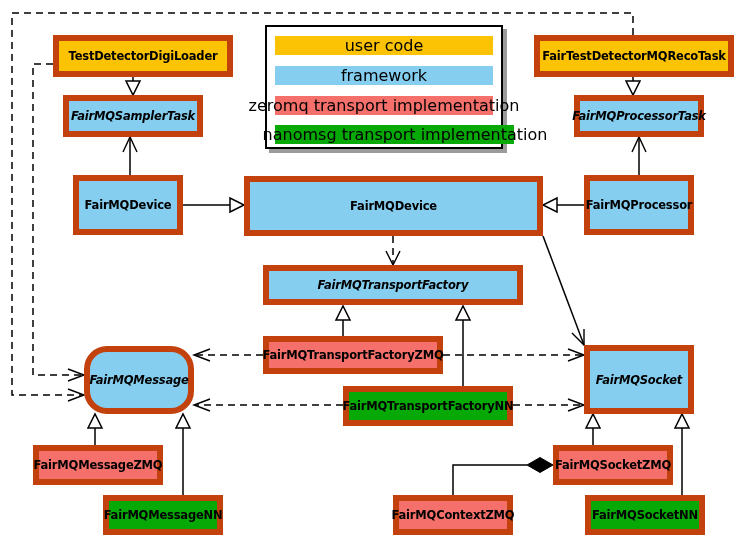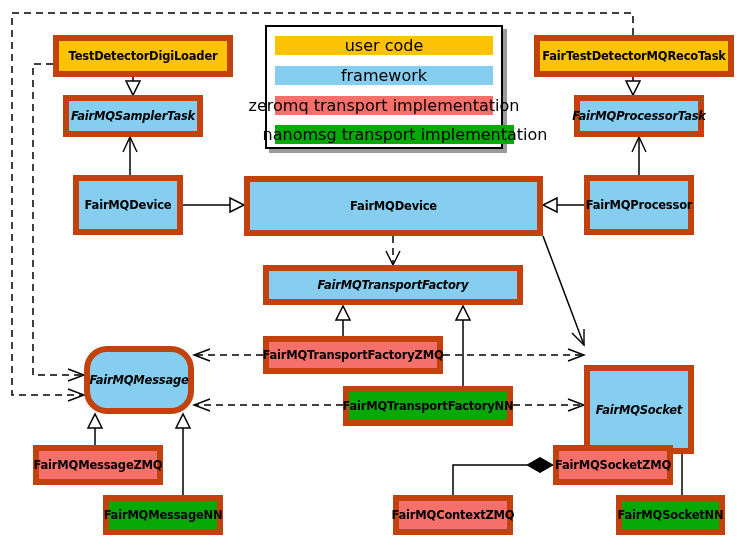--- a/index.html
+++ b/index.html
@@ -156,31 +156,31 @@
   <div class="node" style="left: 584px; top: 175px; width: 110px; height: 60px; background-color: rgb(133, 206, 240);">FairMQProcessor</div>
 
   <div class="node abstract" style="left: 263px; top: 265px; width: 260px; height: 40px; background-color: rgb(133, 206, 240);">FairMQTransportFactory</div>
 
   <div class="node" style="left: 263px; top: 336px; width: 180px; height: 38px; background-color: rgb(245, 112, 107);">FairMQTransportFactoryZMQ</div>
 
   <div class="node" style="left: 343px; top: 386px; width: 170px; height: 40px; background-color: rgb(6, 169, 6);">FairMQTransportFactoryNN</div>
 
   <div class="node abstract" style="left: 84px; top: 346px; width: 110px; height: 68px; background-color: rgb(133, 206, 240); border-radius: 23px;">FairMQMessage</div>
 
-  <div class="node abstract" style="left: 584px; top: 365px; width: 110px; height: 89px; background-color: rgb(133, 206, 240);">FairMQSocket</div>
+  <div class="node abstract" style="left: 584px; top: 345px; width: 110px; height: 69px; background-color: rgb(133, 206, 240);">FairMQSocket</div>
 
   <div class="node" style="left: 33px; top: 445px; width: 130px; height: 40px; background-color: rgb(245, 112, 107);">FairMQMessageZMQ</div>
 
   <div class="node" style="left: 103px; top: 495px; width: 120px; height: 40px; background-color: rgb(6, 169, 6);">FairMQMessageNN</div>
 
   <div class="node" style="left: 393px; top: 495px; width: 120px; height: 40px; background-color: rgb(245, 112, 107);">FairMQContextZMQ</div>
 
   <div class="node" style="left: 553px; top: 445px; width: 120px; height: 40px; background-color: rgb(245, 112, 107);">FairMQSocketZMQ</div>
 
-  <div class="node" style="left: 616px; top: 495px; width: 109px; height: 40px; background-color: rgb(6, 169, 6);">FairMQSocketNN</div>
+  <div class="node" style="left: 585px; top: 495px; width: 120px; height: 40px; background-color: rgb(6, 169, 6);">FairMQSocketNN</div>
 
   <div class="legend">
     <div class="legend-item" style="top: 9px; background-color: rgb(252, 194, 4);">user code</div>
     <div class="legend-item" style="top: 39px; background-color: rgb(133, 206, 240);">framework</div>
     <div class="legend-item" style="top: 69px; background-color: rgb(245, 112, 107);">zeromq transport implementation</div>
     <div class="legend-item" style="top: 98px; background-color: rgb(6, 169, 6); padding-left: 21px;">nanomsg transport implementation</div>
   </div>
 
 </div>
 

